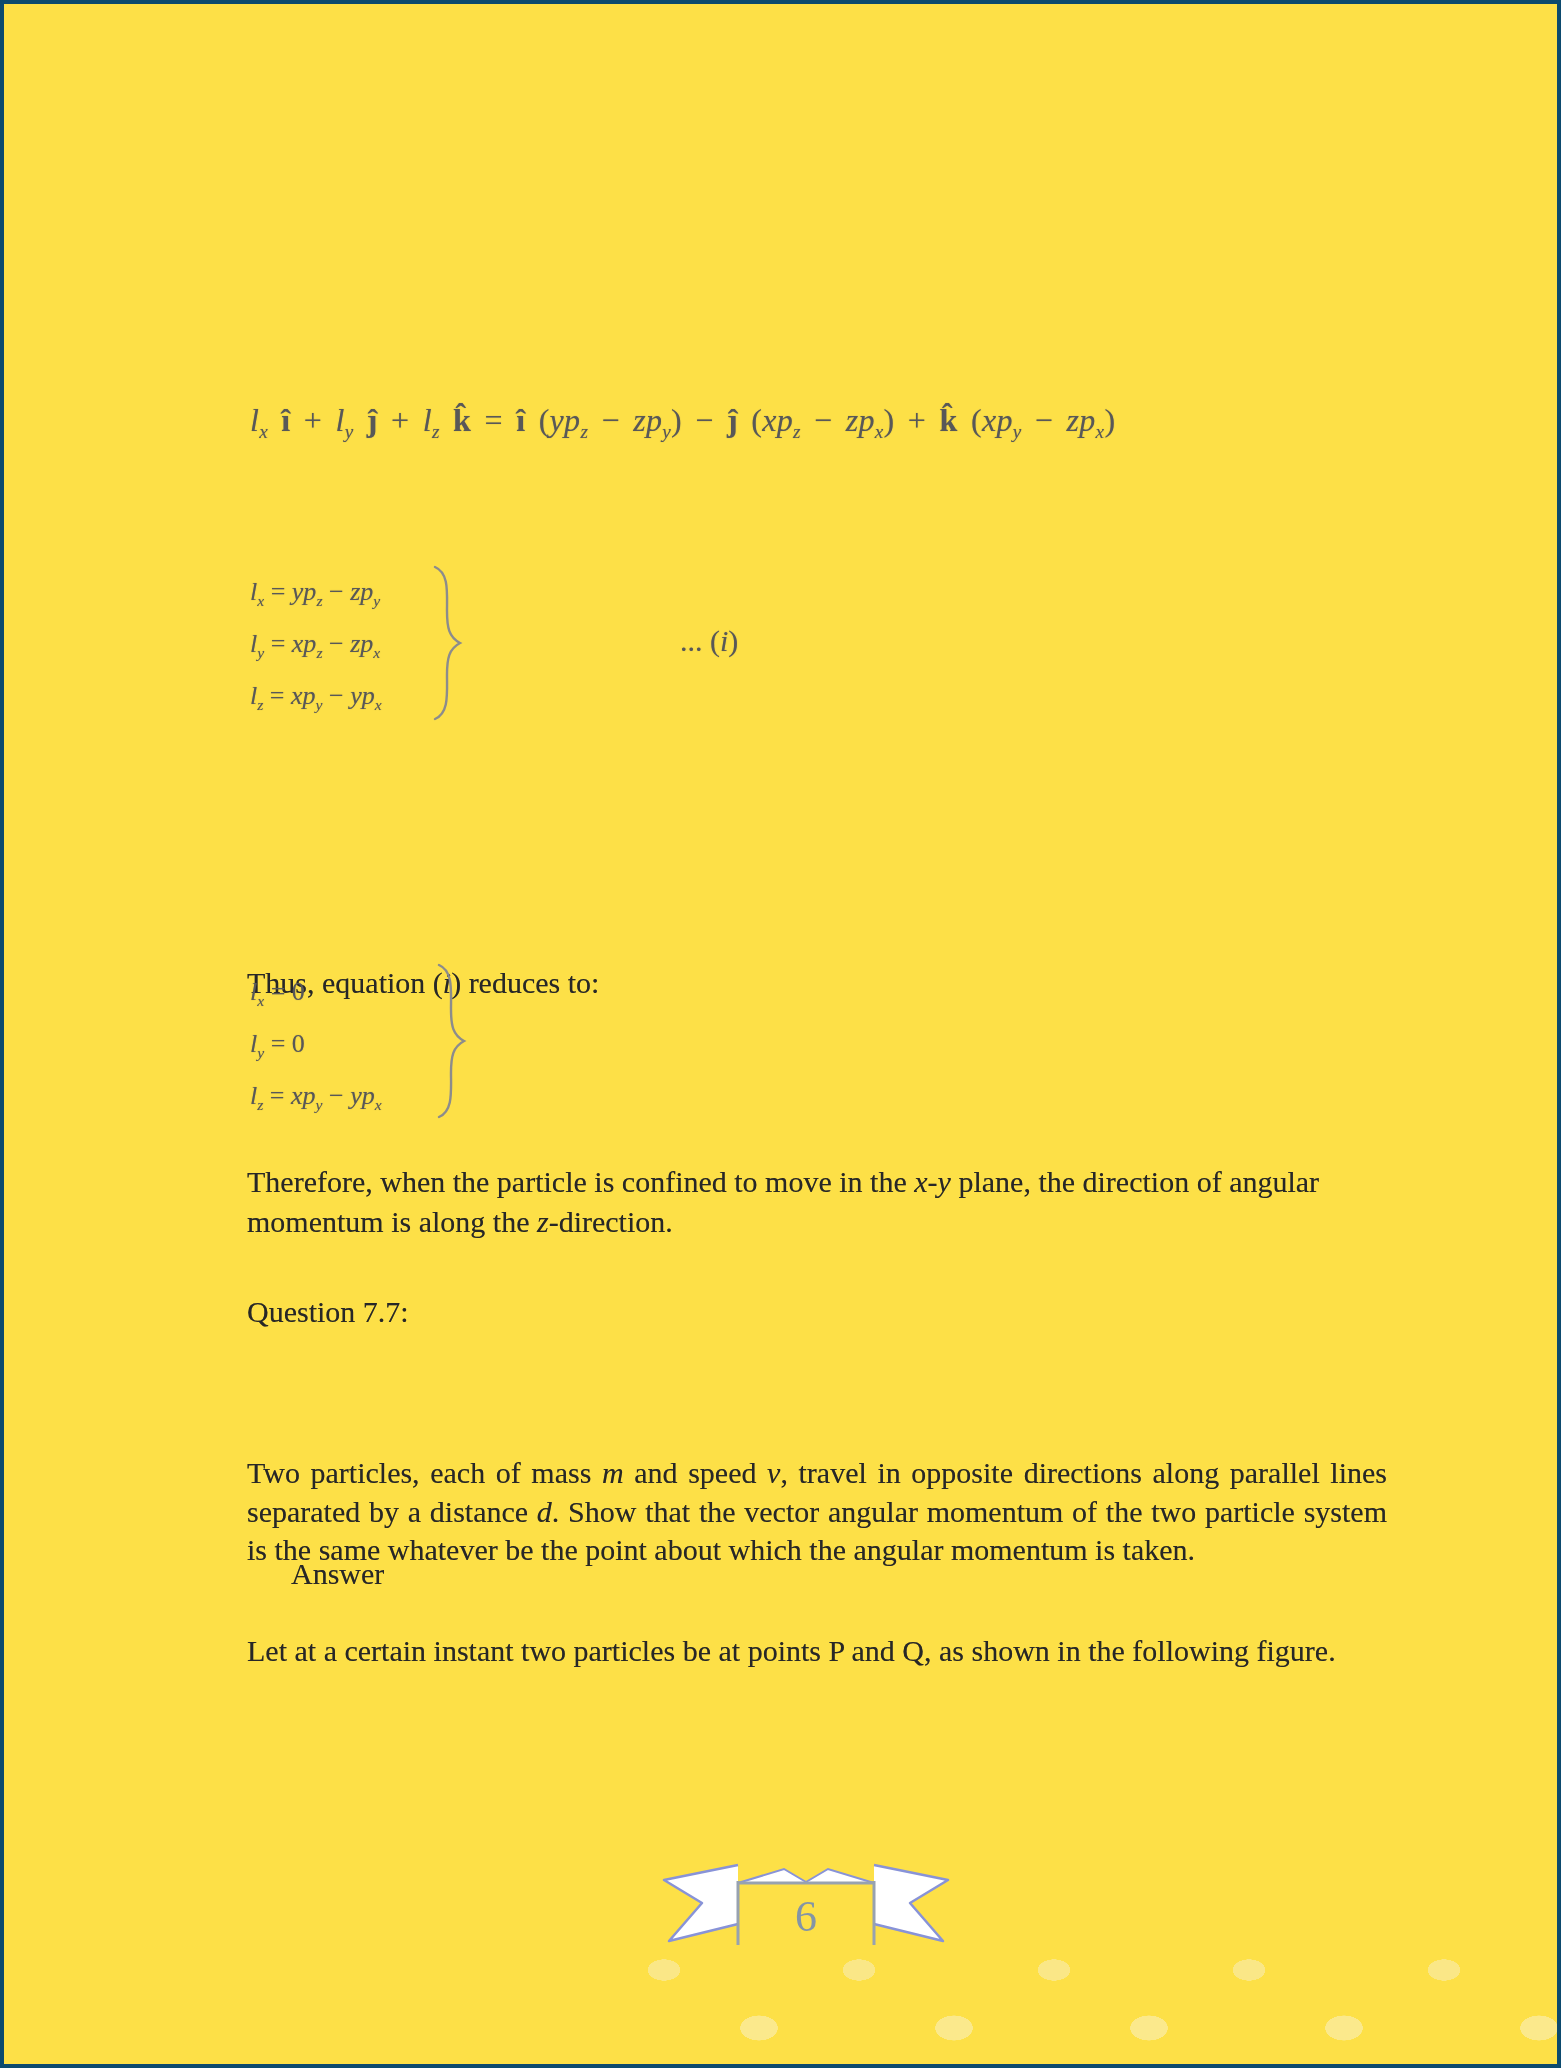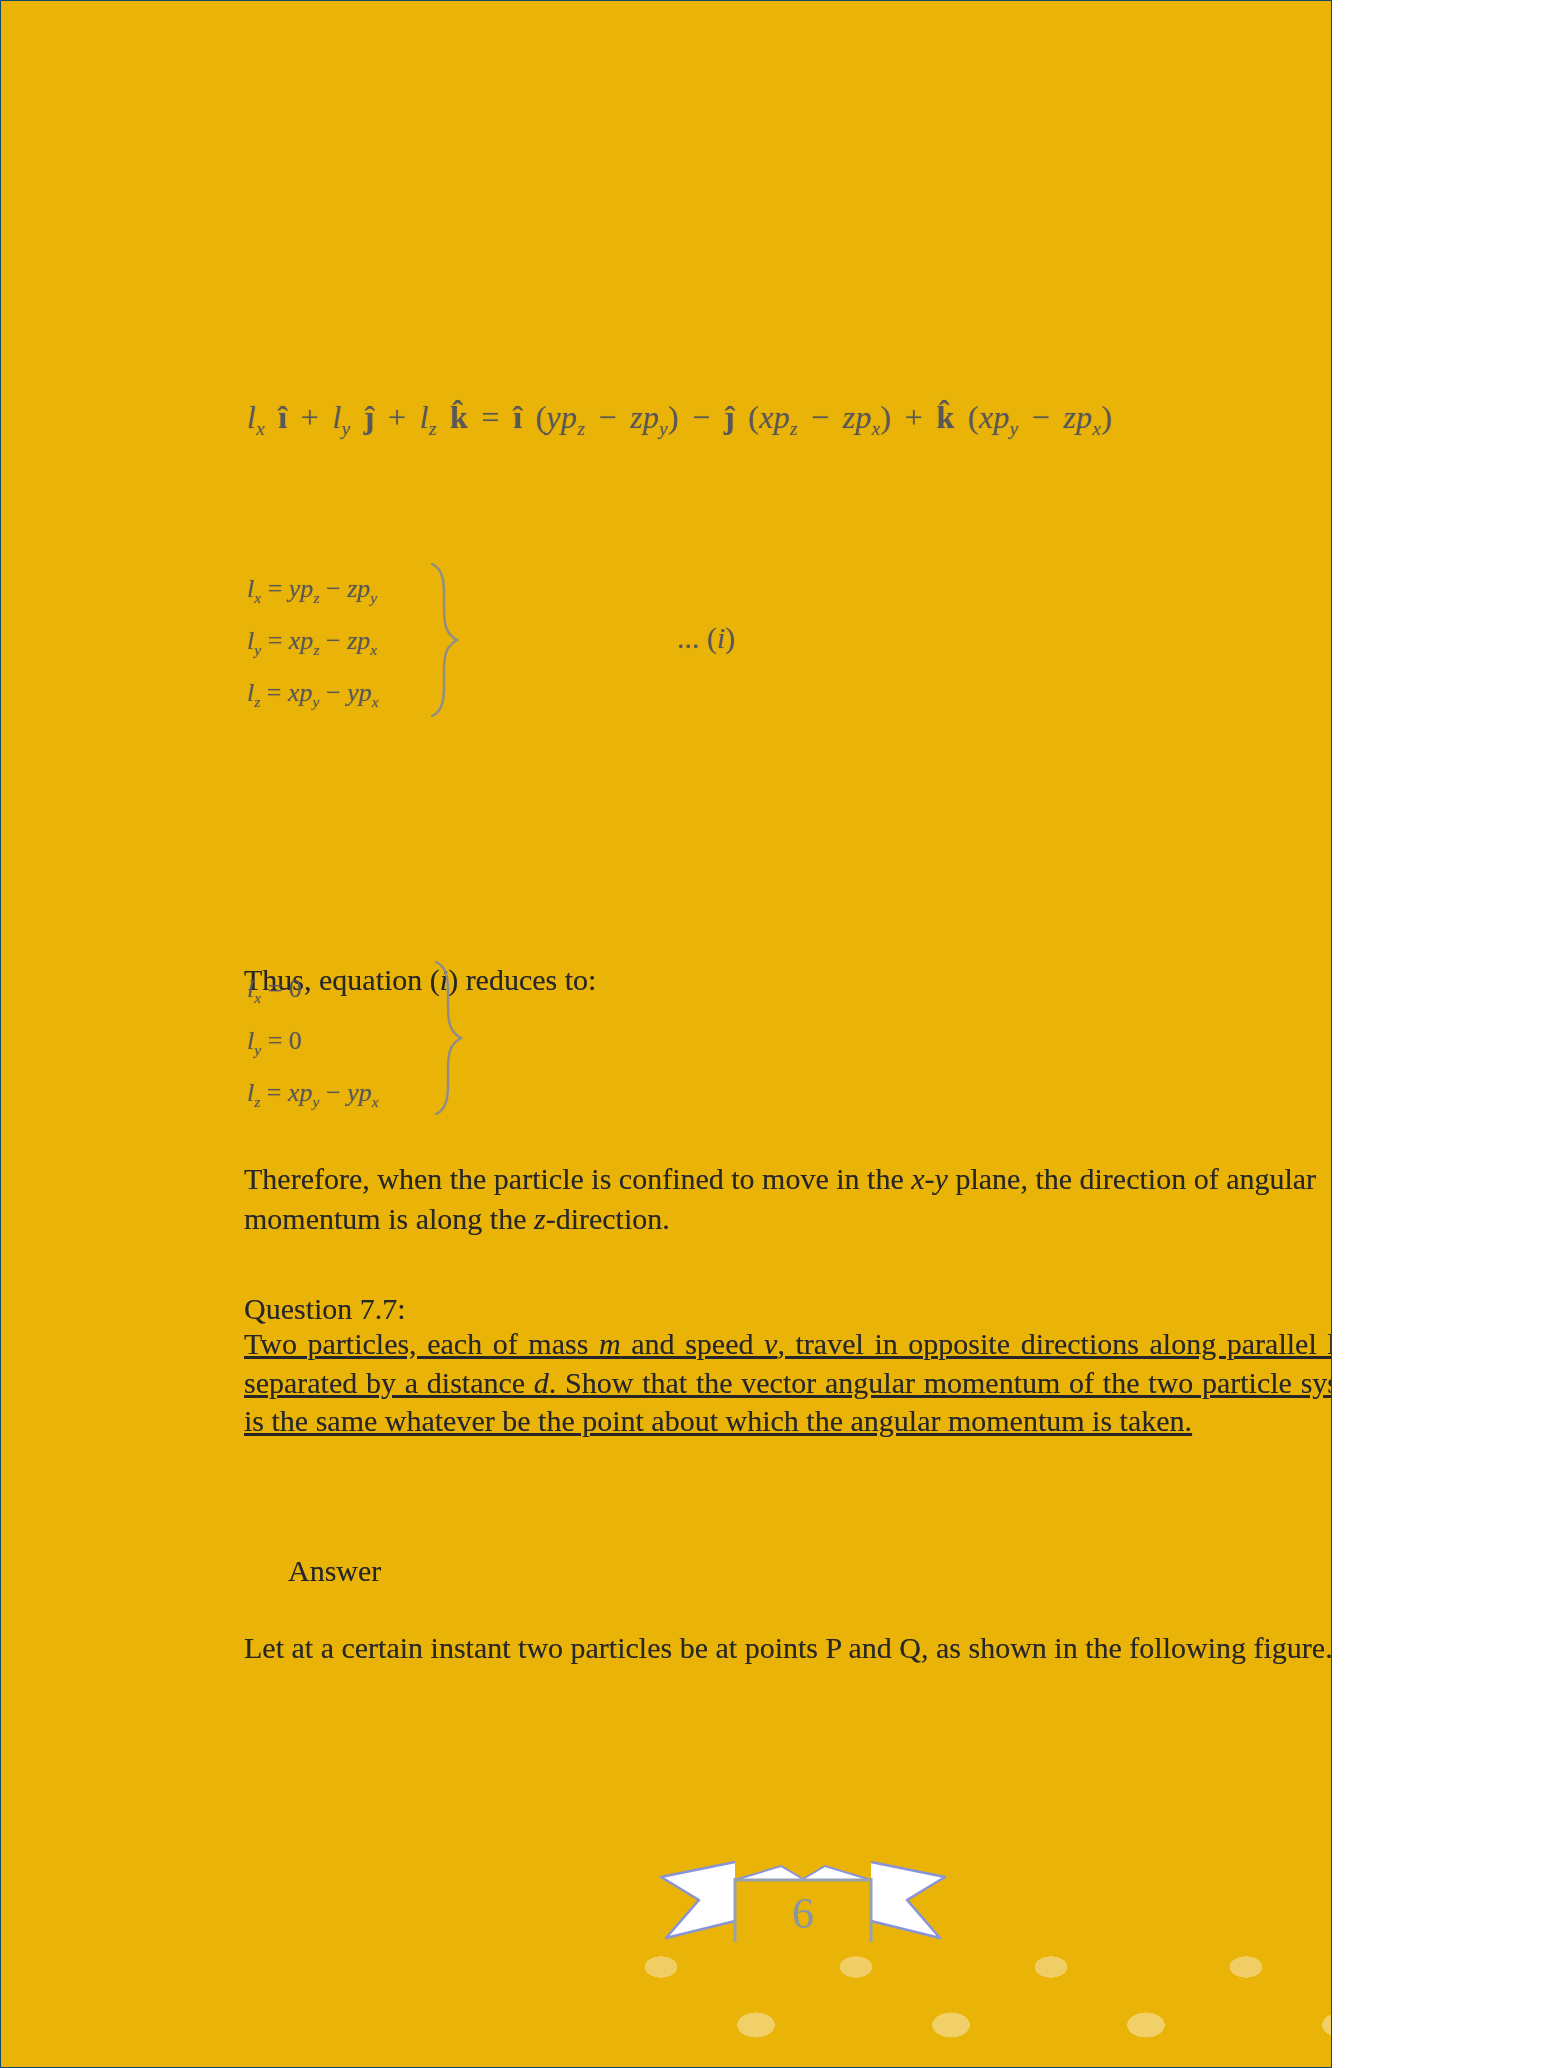--- a/index.html
+++ b/index.html
@@ -1,18 +1,18 @@
 <!DOCTYPE html>
 <html><head>
 <meta charset="utf-8">
 <style>
   html,body{margin:0;padding:0;background:#ffffff;}
   .page{
-    position:relative;width:1332px;height:2068px;background:#eab308;
-    border:1px solid #0c4a6e;box-sizing:border-box;overflow:hidden;
+    position:relative;width:1561px;height:2068px;background:#fde047;
+    border:4px solid #0c4a6e;box-sizing:border-box;overflow:hidden;
     font-family:"Liberation Serif", serif;
   }
   .blk{position:absolute;left:243px;color:#272727;font-size:30px;
        text-shadow:0 0 0.6px rgba(40,40,40,0.45);white-space:nowrap;}
   .wrap{white-space:normal;}
   .math{color:#585858;text-shadow:0 0 1px rgba(88,88,88,0.5);}
   i{font-style:italic;}
   sub{font-size:0.6em;font-style:italic;line-height:0;}
   b{font-weight:bold;font-style:normal;}
   .eq1{font-size:32px;word-spacing:5px;letter-spacing:0.3px;}
@@ -57,21 +57,21 @@
     <div class="ml"><i>l</i><sub>z</sub> = <i>xp</i><sub>y</sub> − <i>yp</i><sub>x</sub></div>
   </div>
   <svg class="brace" style="left:432px;top:958px;" width="32" height="158" viewBox="0 0 32 158">
     <path d="M3 3 C17 9 15 28 15 47 C15 64 17 73 28 79 C17 85 15 94 15 111 C15 130 17 149 3 155" fill="none" stroke="#8c8c8c" stroke-width="2.4" stroke-linecap="round"></path>
   </svg>
 
   <div class="blk para2 wrap" style="top:1158px;">Therefore, when the particle is confined to move in the <i>x</i>-<i>y</i> plane, the direction of angular momentum is along the <i>z</i>-direction.</div>
 
   <div class="blk" style="top:1291px;">Question 7.7:</div>
 
-  <div class="blk qbody wrap" style="top:1324px;text-decoration:underline;">Two particles, each of mass <i>m</i> and speed <i>v</i>, travel in opposite directions along parallel lines separated by a distance <i>d</i>. Show that the vector angular momentum of the two particle system is the same whatever be the point about which the angular momentum is taken.</div>
+  <div class="blk qbody wrap" style="top:1450px;">Two particles, each of mass <i>m</i> and speed <i>v</i>, travel in opposite directions along parallel lines separated by a distance <i>d</i>. Show that the vector angular momentum of the two particle system is the same whatever be the point about which the angular momentum is taken.</div>
 
   <div class="blk" style="top:1553px;margin-left:44px;">Answer</div>
 
   <div class="blk wrap" style="top:1630px;width:1145px;">Let at a certain instant two particles be at points P and Q, as shown in the following figure.</div>
 
   <svg class="ribbon" width="300" height="92" viewBox="0 0 300 92">
     <path d="M82 12 L8 27 L46 50 L13 88 L82 71" fill="#ffffff" stroke-width="2.5" stroke-linejoin="round" stroke="#8893d8"></path>
     <path d="M218 12 L292 27 L254 50 L287 88 L218 71" fill="#ffffff" stroke-width="2.5" stroke-linejoin="round" stroke="#8893d8"></path>
     <path d="M82 30 L128 16 L150 29" fill="#ffffff" stroke-width="2" stroke="#8893d8"></path>
     <path d="M218 30 L172 16 L150 29" fill="#ffffff" stroke-width="2" stroke="#8893d8"></path>

